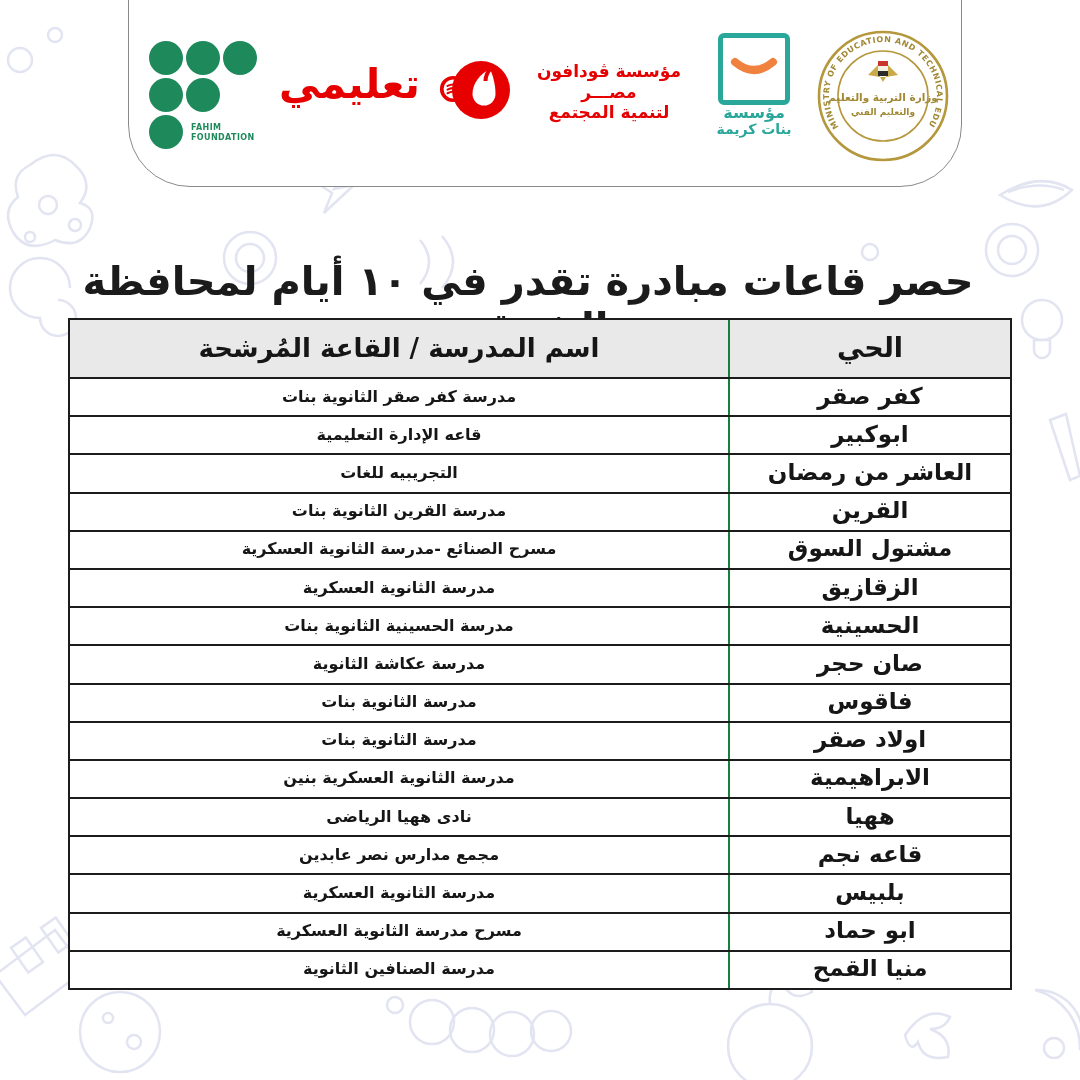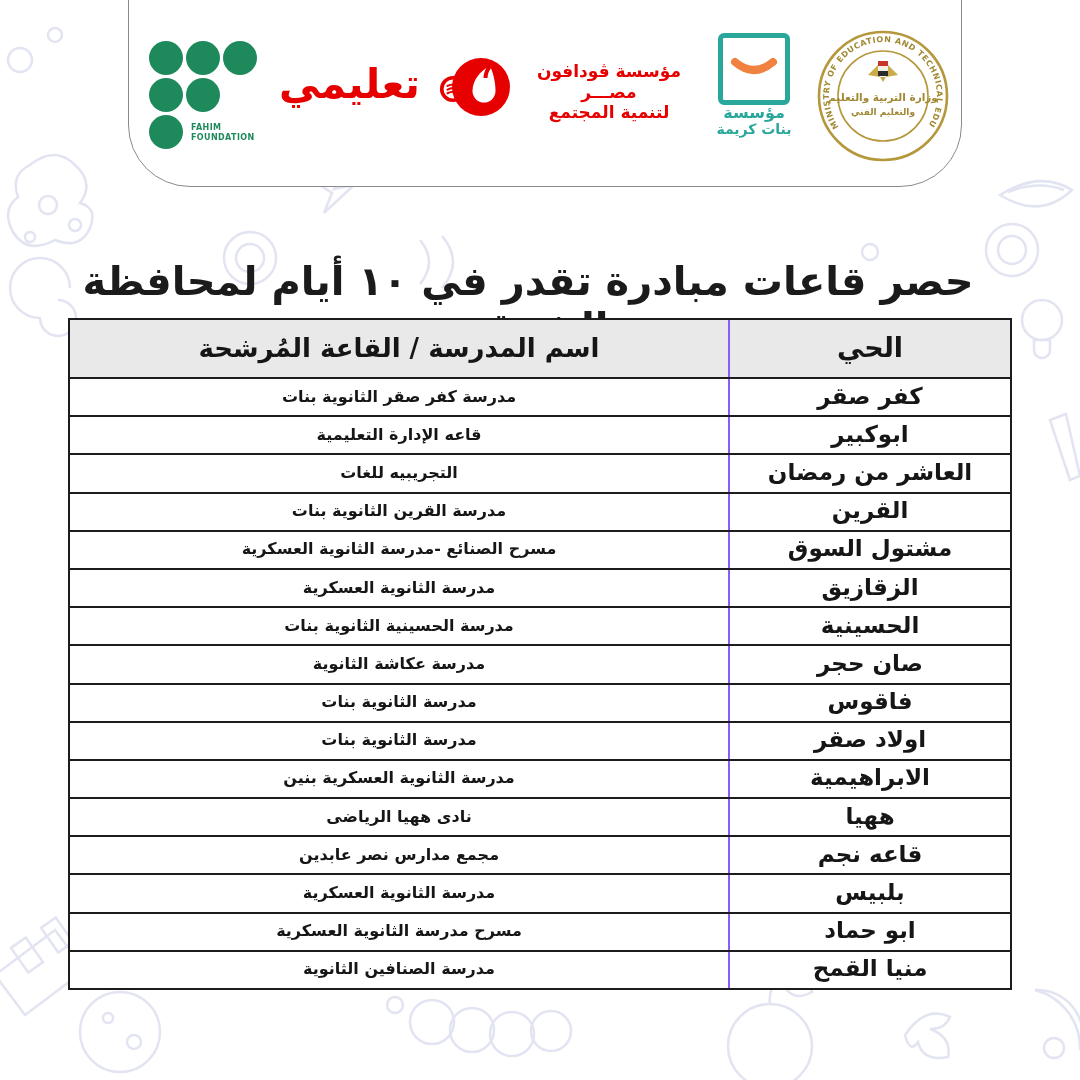--- a/index.html
+++ b/index.html
@@ -14,21 +14,21 @@
   .header-card{
     position:absolute;left:128px;top:-70px;width:832px;height:255px;
     background:#ffffff;border:1.6px solid #8a8a8a;
     border-radius:0 0 62px 62px;z-index:3;
   }
   .fahim{position:absolute;left:20px;top:110px;width:130px;height:118px;}
   .fahim .dot{position:absolute;width:34px;height:34px;border-radius:50%;background:#1e8a5c;}
   .fahim-text{position:absolute;left:42px;top:82px;color:#1e8a5c;font-size:8px;font-weight:bold;line-height:1.25;letter-spacing:.4px;}
   .taalimy{position:absolute;left:150px;top:125px;width:188px;height:66px;display:flex;align-items:center;direction:rtl;gap:19px;}
   .taalimy-label{color:#e60000;font-size:41px;font-weight:bold;line-height:1;padding-bottom:10px;}
-  .vodafone{position:absolute;left:322px;top:126px;width:270px;display:flex;align-items:flex-start;gap:12px;}
+  .vodafone{position:absolute;left:322px;top:126px;width:270px;display:flex;align-items:center;gap:12px;}
   .voda-text{direction:rtl;text-align:center;color:#e60000;font-weight:bold;font-size:17px;line-height:1.22;margin-top:4px;width:172px;}
   .hayah{position:absolute;left:575px;top:102px;width:100px;text-align:center;direction:rtl;}
   .hayah-square{width:62px;height:62px;border:5px solid #2aa79b;border-radius:6px;margin:0 auto;display:flex;align-items:center;justify-content:center;background:#fff;}
   .hayah-l1{color:#2aa79b;font-weight:bold;font-size:16px;line-height:1.05;margin-top:0;}
   .hayah-l2{color:#2aa79b;font-weight:bold;font-size:14px;line-height:1.1;}
   .ministry{position:absolute;left:687px;top:98px;width:134px;height:134px;}
   
   .page-title{
     position:absolute;left:0;top:231px;width:1056px;z-index:2;
     text-align:center;direction:rtl;
@@ -37,21 +37,21 @@
   
   .halls-table{
     position:absolute;left:68px;top:318px;width:944px;z-index:2;
     background:#ffffff;border:2px solid #1c1c1c;direction:rtl;
     box-sizing:border-box;
   }
   .trow{display:flex;border-top:2px solid #1c1c1c;box-sizing:border-box;}
   .trow.head{border-top:none;background:#e9e9e9;height:57px;}
   .trow.body-row{height:38.2px;background:#ffffff;}
   .cell{display:flex;align-items:center;justify-content:center;box-sizing:border-box;text-align:center;}
-  .cell.district{width:282px;border-left:2px solid #8b5cf6;font-size:23px;font-weight:bold;padding-bottom:3px;}
+  .cell.district{width:282px;border-left:2px solid #15803d;font-size:23px;font-weight:bold;padding-bottom:3px;}
   .cell.school{flex:1;font-size:16px;font-weight:bold;padding-bottom:2px;}
   .trow.head .cell.district{font-size:27px;}
   .trow.head .cell.school{font-size:26px;}
 </style>
 </head>
 <body>
 
 <svg class="doodles" width="1080" height="1080" viewBox="0 0 1080 1080" aria-hidden="true">
   <g stroke="#e2e4f1" stroke-width="2.5" fill="none">
     <path d="M30,165 q25,-20 45,0 q20,18 5,38 q18,5 10,25 q-10,22 -35,12 q-28,15 -42,-8 q-12,-22 5,-35 q-8,-22 12,-32 z"></path>

